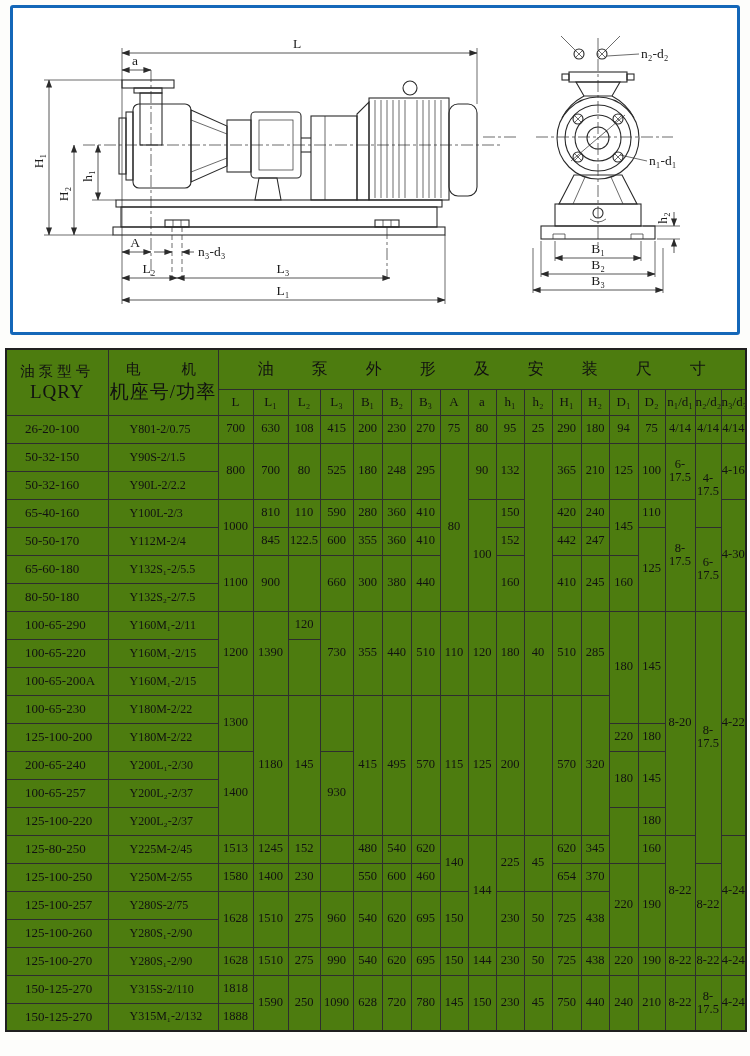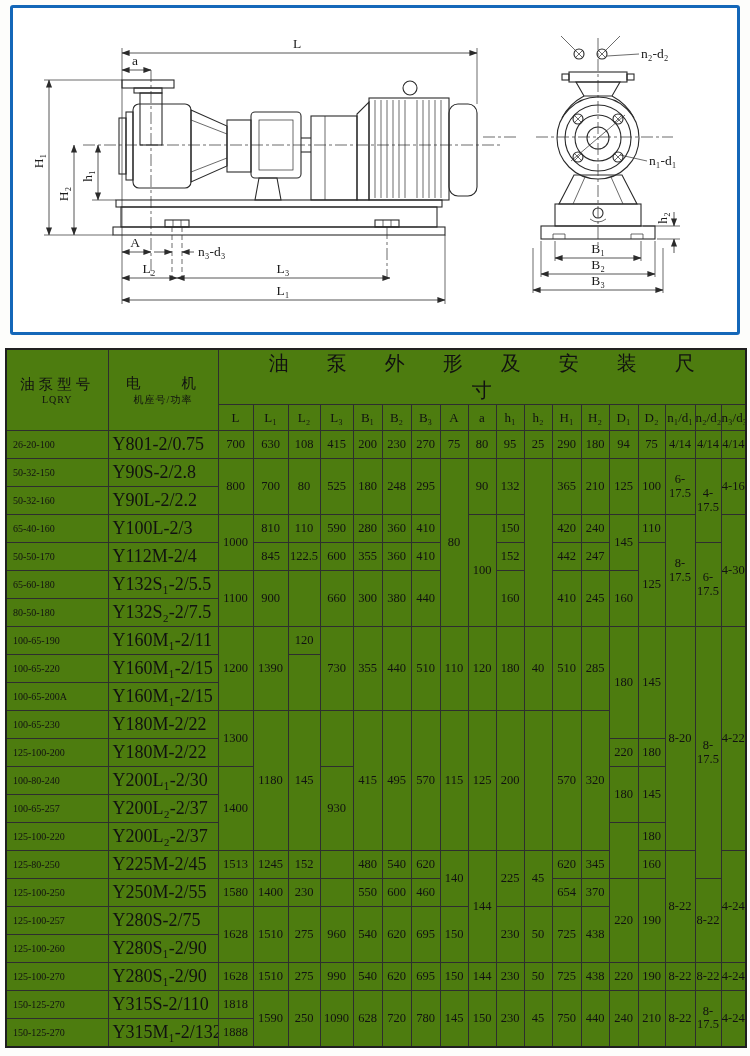--- a/index.html
+++ b/index.html
@@ -11,25 +11,25 @@
   .dim{stroke:#2b2b2b;stroke-width:0.8;fill:none;}
   .cl{stroke:#2b2b2b;stroke-width:0.7;fill:none;stroke-dasharray:12 3 3 3;}
   .dash{stroke:#2b2b2b;stroke-width:0.7;fill:none;stroke-dasharray:5 3;}
   .tablewrap{margin:13px 5px 0 5px;}
   table{border-collapse:collapse;table-layout:fixed;width:740px;border:2px solid #1f1f1f;background:#4d7c0f;}
   td,th{border:1px solid #2e2e2e;text-align:center;padding:0;overflow:hidden;color:#111;font-weight:normal;}
   thead tr.r1{height:40px;}
   thead tr.r2{height:26px;}
   tbody tr{height:28px;}
   .hcn{font-size:14.5px;letter-spacing:4px;}
-  .hsub{font-size:10px;letter-spacing:1px;}
-  .span-title{font-size:20px;letter-spacing:38px;padding-left:38px;}
+  .hsub{font-size:19px;letter-spacing:1px;}
+  .span-title{font-size:16px;letter-spacing:38px;padding-left:38px;}
   .dimh{font-size:13px;}
-  .model{font-size:10px;text-align:left;padding-left:6px;white-space:nowrap;}
-  .motor{font-size:18px;text-align:left;padding-left:4px;white-space:nowrap;}
+  .model{font-size:13px;text-align:left;padding-left:18px;white-space:nowrap;}
+  .motor{font-size:12px;text-align:left;padding-left:21px;white-space:nowrap;}
   .num{font-size:12.5px;line-height:1.05;word-wrap:break-word;overflow-wrap:break-word;}
 </style>
 </head>
 <body>
 
 <div class="frame">
 <svg viewBox="0 0 724 322" width="724" height="322">
   <defs>
     <marker id="ar" viewBox="0 0 10 10" refX="9.5" refY="5" markerWidth="10" markerHeight="10" orient="auto-start-reverse">
       <path d="M0,1.2 L10,5 L0,8.8 z" fill="#2b2b2b"></path>
@@ -280,21 +280,21 @@
           <td class="num">290</td>
           <td class="num">180</td>
           <td class="num">94</td>
           <td class="num">75</td>
           <td class="num">4/14</td>
           <td class="num">4/14</td>
           <td class="num">4/14</td>
         </tr>
         <tr>
           <td class="model">50-32-150</td>
-          <td class="motor">Y90S-2/2.8</td>
+          <td class="motor">Y90S-2/1.5</td>
           <td rowspan="2" class="num">800</td>
           <td rowspan="2" class="num">700</td>
           <td rowspan="2" class="num">80</td>
           <td rowspan="2" class="num">525</td>
           <td rowspan="2" class="num">180</td>
           <td rowspan="2" class="num">248</td>
           <td rowspan="2" class="num">295</td>
           <td rowspan="6" class="num">80</td>
           <td rowspan="2" class="num">90</td>
           <td rowspan="2" class="num">132</td>
@@ -358,21 +358,21 @@
           <td rowspan="2" class="num">160</td>
           <td rowspan="2" class="num">410</td>
           <td rowspan="2" class="num">245</td>
           <td rowspan="2" class="num">160</td>
         </tr>
         <tr>
           <td class="model">80-50-180</td>
           <td class="motor">Y132S₂-2/7.5</td>
         </tr>
         <tr>
-          <td class="model">100-65-190</td>
+          <td class="model">100-65-290</td>
           <td class="motor">Y160M₁-2/11</td>
           <td rowspan="3" class="num">1200</td>
           <td rowspan="3" class="num">1390</td>
           <td class="num">120</td>
           <td rowspan="3" class="num">730</td>
           <td rowspan="3" class="num">355</td>
           <td rowspan="3" class="num">440</td>
           <td rowspan="3" class="num">510</td>
           <td rowspan="3" class="num">110</td>
           <td rowspan="3" class="num">120</td>
@@ -412,21 +412,21 @@
           <td rowspan="5" class="num">570</td>
           <td rowspan="5" class="num">320</td>
         </tr>
         <tr>
           <td class="model">125-100-200</td>
           <td class="motor">Y180M-2/22</td>
           <td class="num">220</td>
           <td class="num">180</td>
         </tr>
         <tr>
-          <td class="model">100-80-240</td>
+          <td class="model">200-65-240</td>
           <td class="motor">Y200L₁-2/30</td>
           <td rowspan="3" class="num">1400</td>
           <td rowspan="3" class="num">930</td>
           <td rowspan="2" class="num">180</td>
           <td rowspan="2" class="num">145</td>
         </tr>
         <tr>
           <td class="model">100-65-257</td>
           <td class="motor">Y200L₂-2/37</td>
         </tr>

